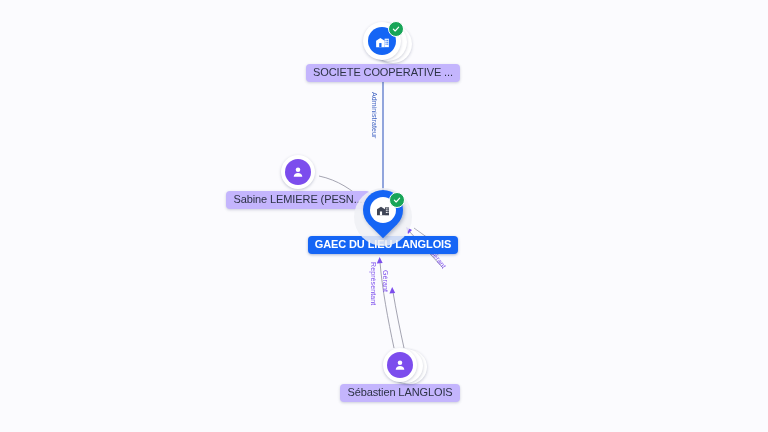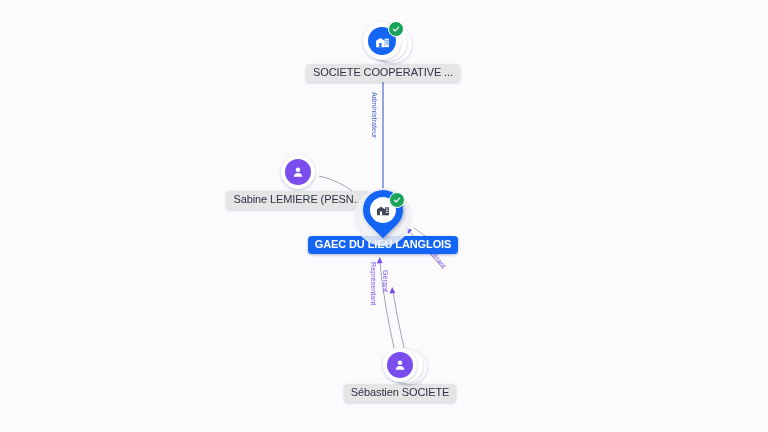--- a/index.html
+++ b/index.html
@@ -145,21 +145,21 @@
     background: #ffffff;
     display: flex;
     align-items: center;
     justify-content: center;
     z-index: 3;
   }
 
   
   .node-label {
     margin-top: 2px;
-    background: #e5e5e5;
+    background: #c4b5fd;
     border-radius: 4px;
     padding: 2px 7px 3px 7px;
     font-size: 11px;
     line-height: 13px;
     color: #2c3245;
     white-space: nowrap;
     box-shadow: 0 1px 3px rgba(40,50,90,0.22);
     letter-spacing: -0.1px;
   }
   .node-label.selected {
@@ -308,16 +308,16 @@
       <div class="sheet s3"></div>
       <div class="sheet s2"></div>
       <div class="sheet s1"></div>
       <div class="person-disc">
         <svg width="14" height="14" viewBox="0 0 24 24">
           <circle cx="12" cy="8" r="3.9" fill="#ffffff"></circle>
           <path d="M4.6 20c0-4.1 3.3-6.4 7.4-6.4s7.4 2.3 7.4 6.4z" fill="#ffffff"></path>
         </svg>
       </div>
     </div>
-    <div class="node-label">Sébastien SOCIETE</div>
+    <div class="node-label">Sébastien LANGLOIS</div>
   </div>
 
 </div>
 
 </body></html>

